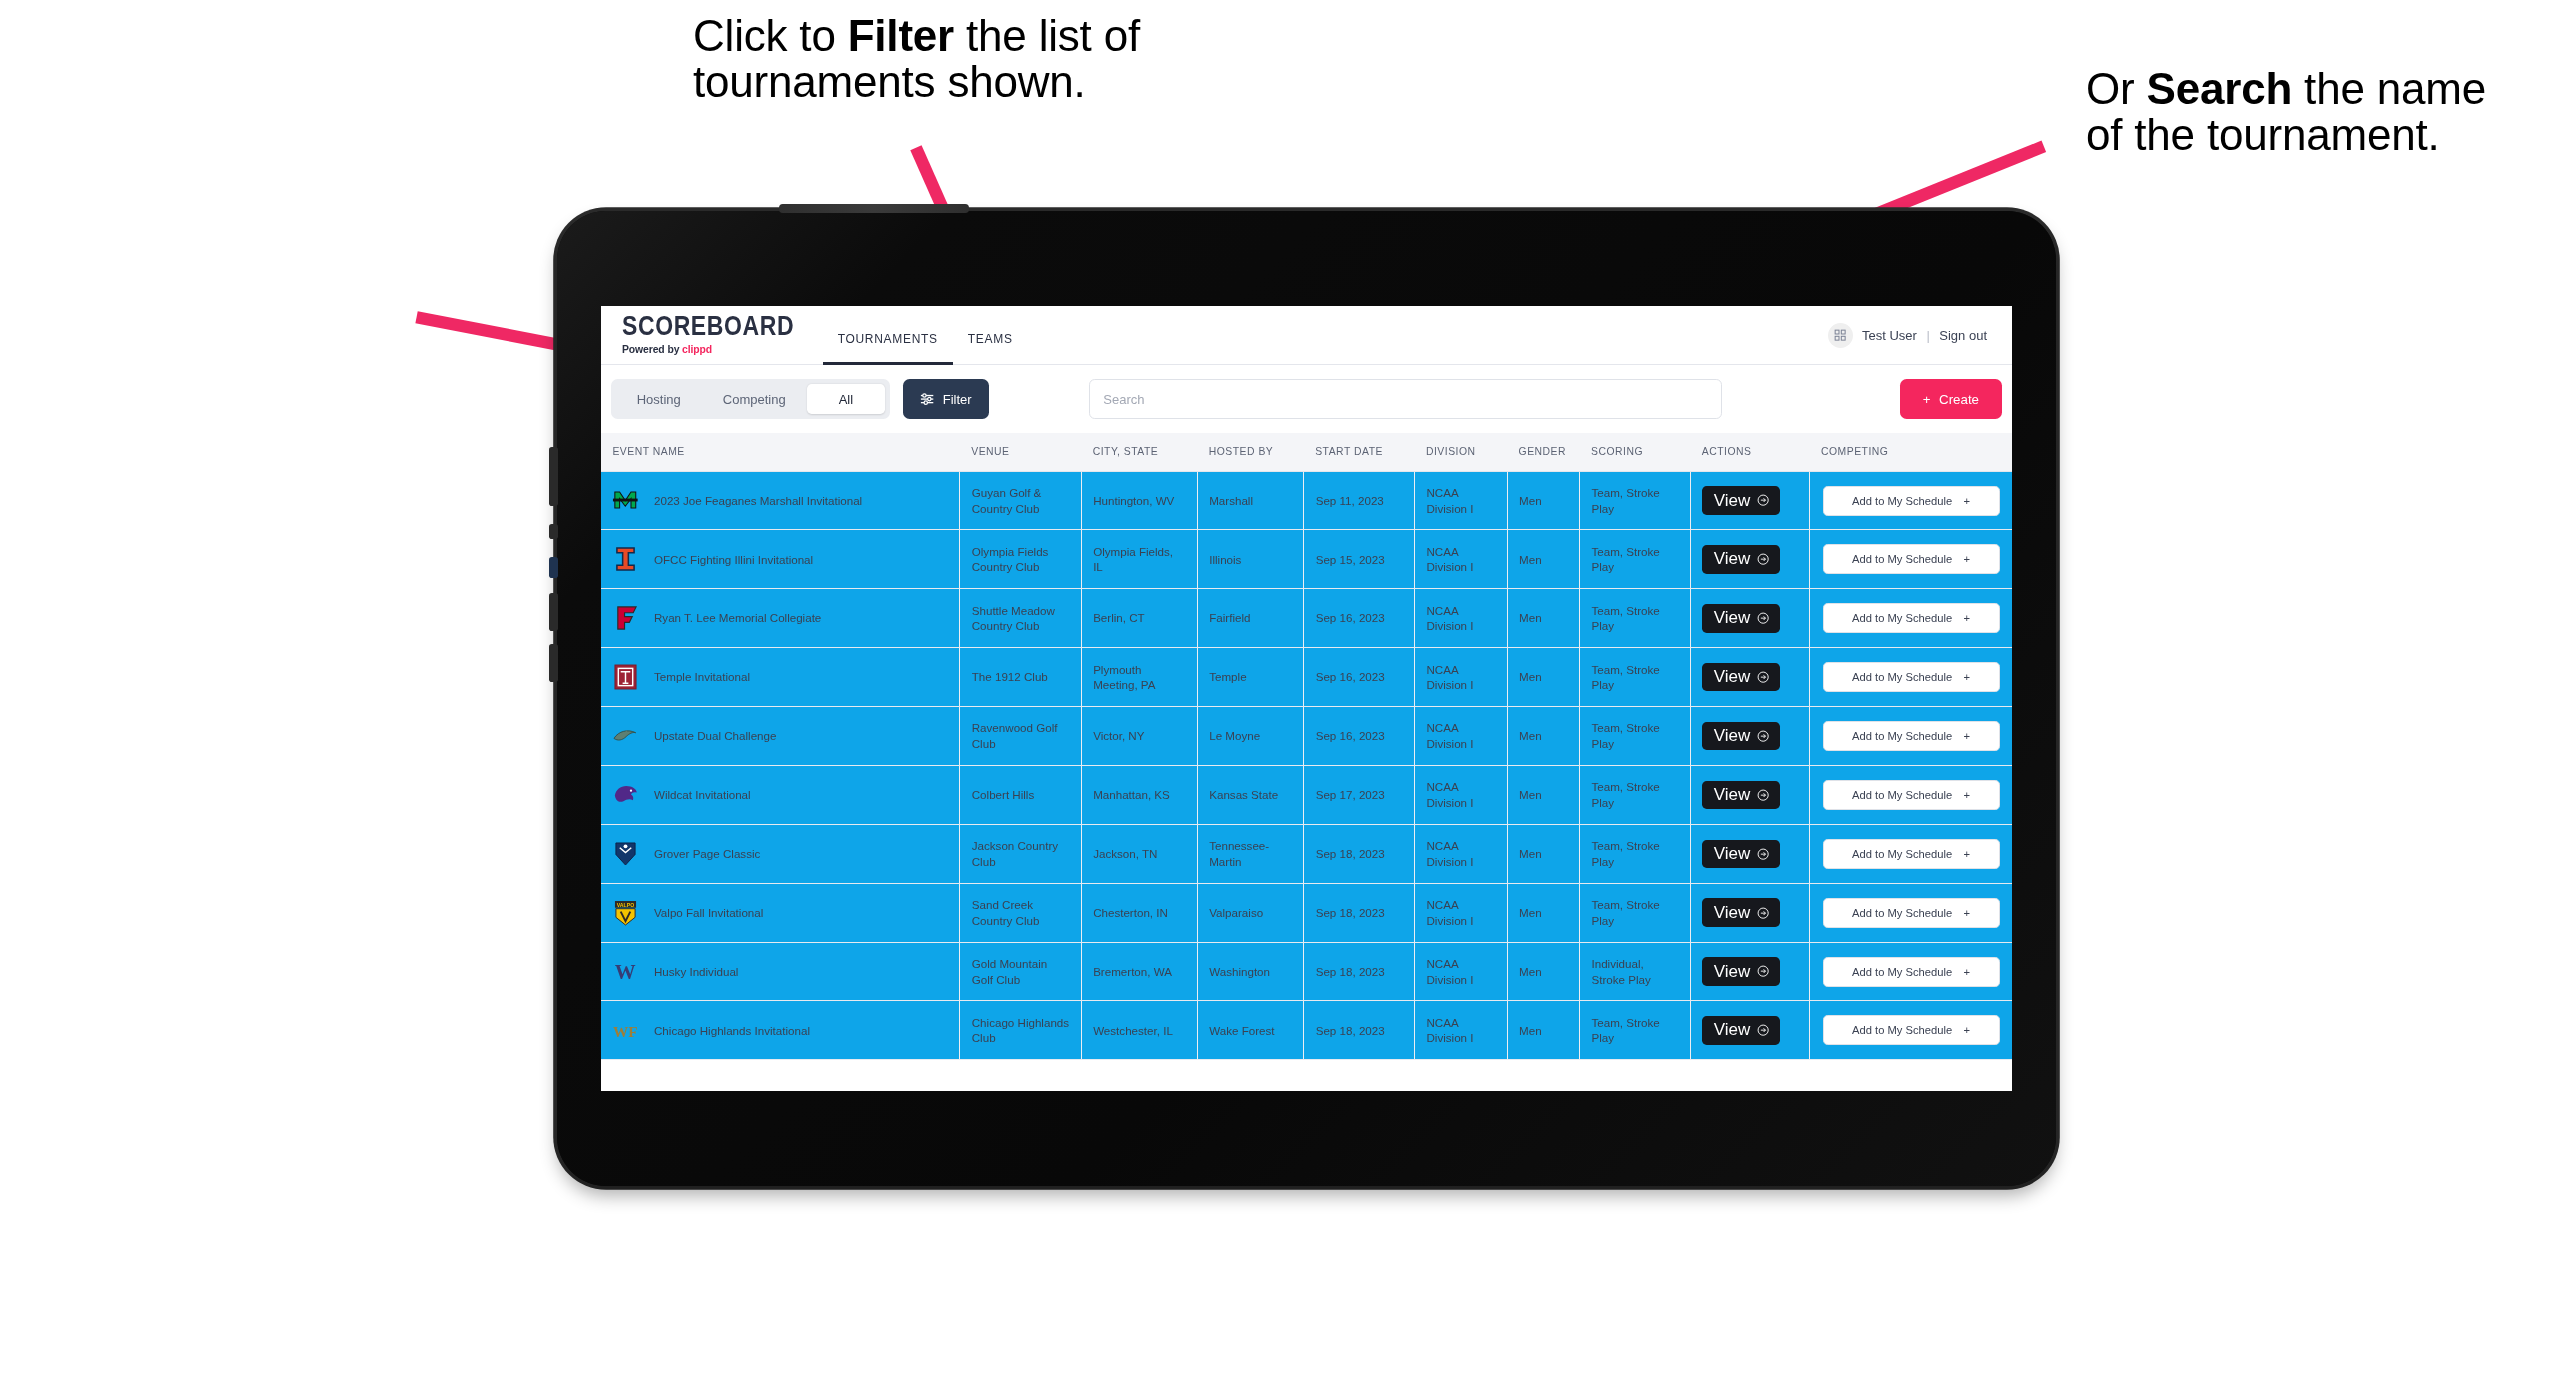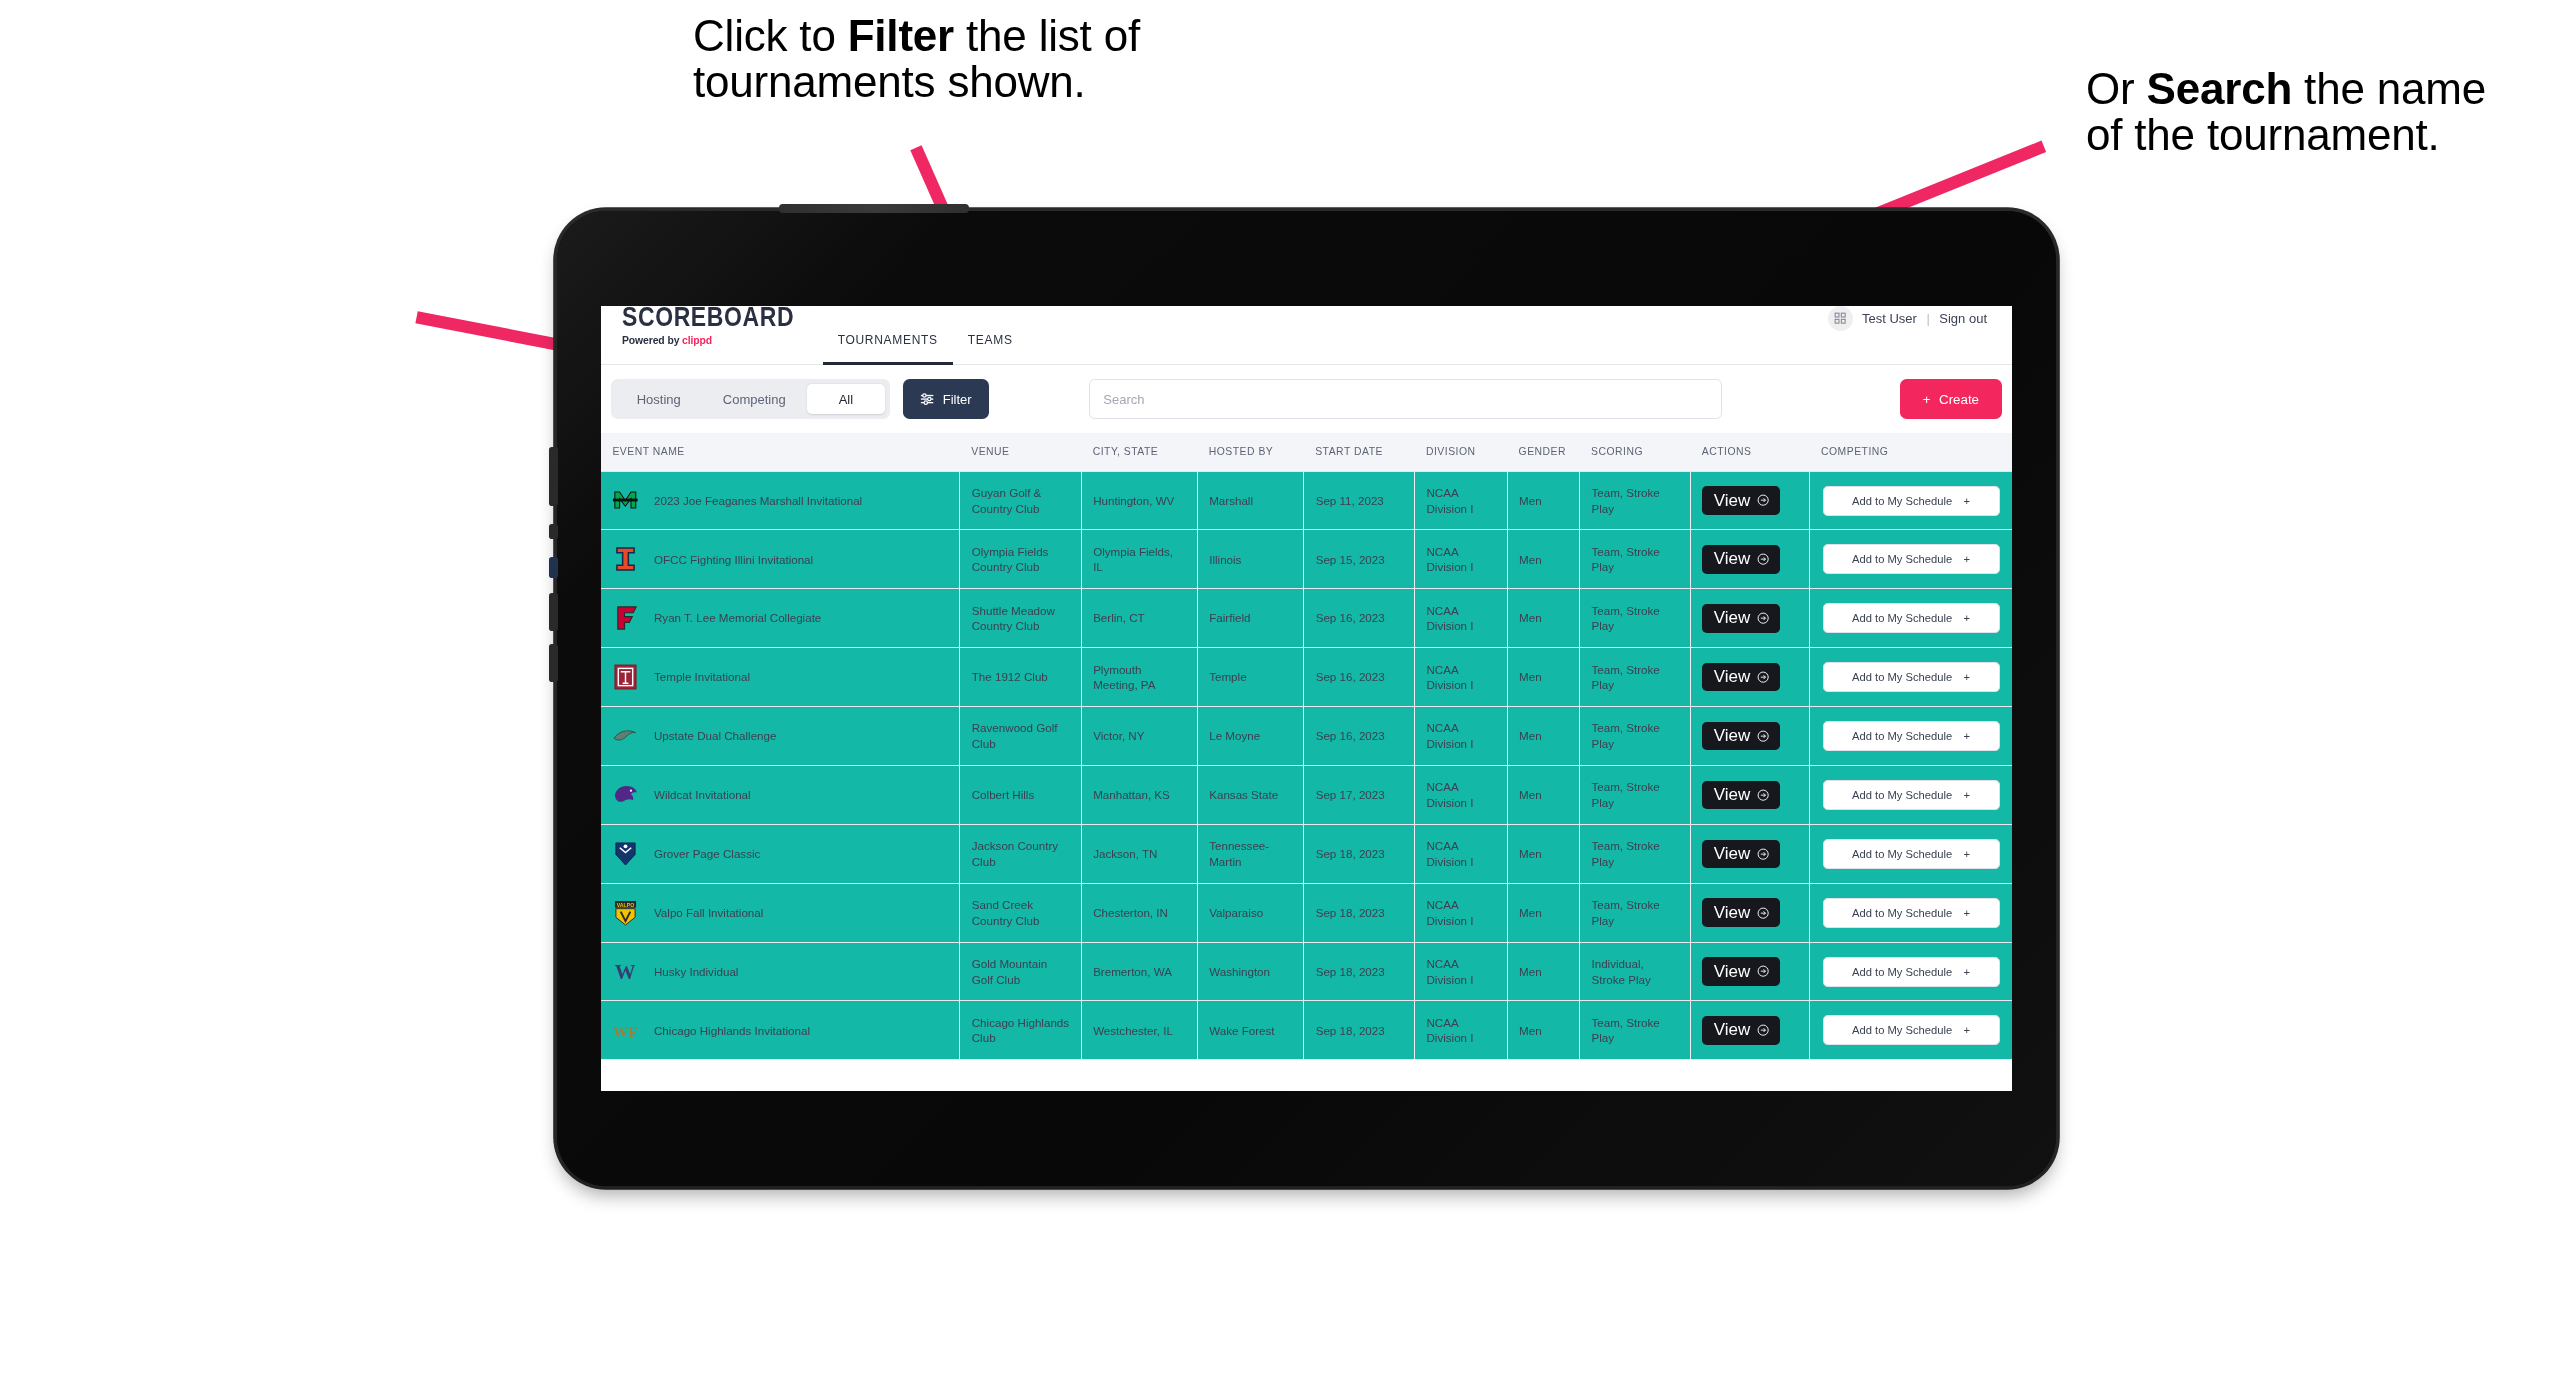--- a/index.html
+++ b/index.html
@@ -55,21 +55,21 @@
   #screen {
     position: absolute;
     left: 44px; top: 95px;
     width: 1411px; height: 785px;
     background: #ffffff;
     overflow: hidden;
   }
 
   
   #navbar {
-    height: 59px; display: flex; align-items: flex-start;
+    height: 59px; display: flex; align-items: center;
     background:#fff; border-bottom:0.9px solid #e4e6ec;
     padding: 0 25px 0 21px;
     position: relative;
   }
   #brand { display:flex; flex-direction:column; justify-content:center; margin-right: 28.5px;}
   #brand-name {
     font-family:"Liberation Sans", sans-serif;
     font-weight:800; font-size:23px; letter-spacing:0.6px;
     color:#2a3042; line-height:1;
     transform: scaleY(1.18); transform-origin: left center;
@@ -129,21 +129,21 @@
   #table thead th {
     background:#f4f5f8; color:#5c6374; font-size:10.4px; letter-spacing:0.5px;
     text-align:left; font-weight:400; padding: 13.3px 11.4px; border-bottom:0.9px solid #e4e6ec;
     white-space:nowrap;
   }
   #table td {
     font-size:11.6px; color:#3a4152; padding: 13.3px 11.4px; vertical-align: middle;
     border-bottom:0.9px solid #e8eaf0; border-right:0.9px solid #eceef3; line-height:1.35;
   }
   #table td:last-child { border-right:none; }
-  #table tbody tr { background:#14b8a6; }
+  #table tbody tr { background:#0ea5e9; }
   .c-event   { width: 337px; }
   .c-venue   { width: 114px; }
   .c-city    { width: 109px; }
   .c-host    { width: 100px; }
   .c-date    { width: 104px; }
   .c-div     { width: 87px; }
   .c-gender  { width: 68px; }
   .c-scoring { width: 104px; }
   .c-actions { width: 112px; }
   .c-comp    { width: 190px; }

